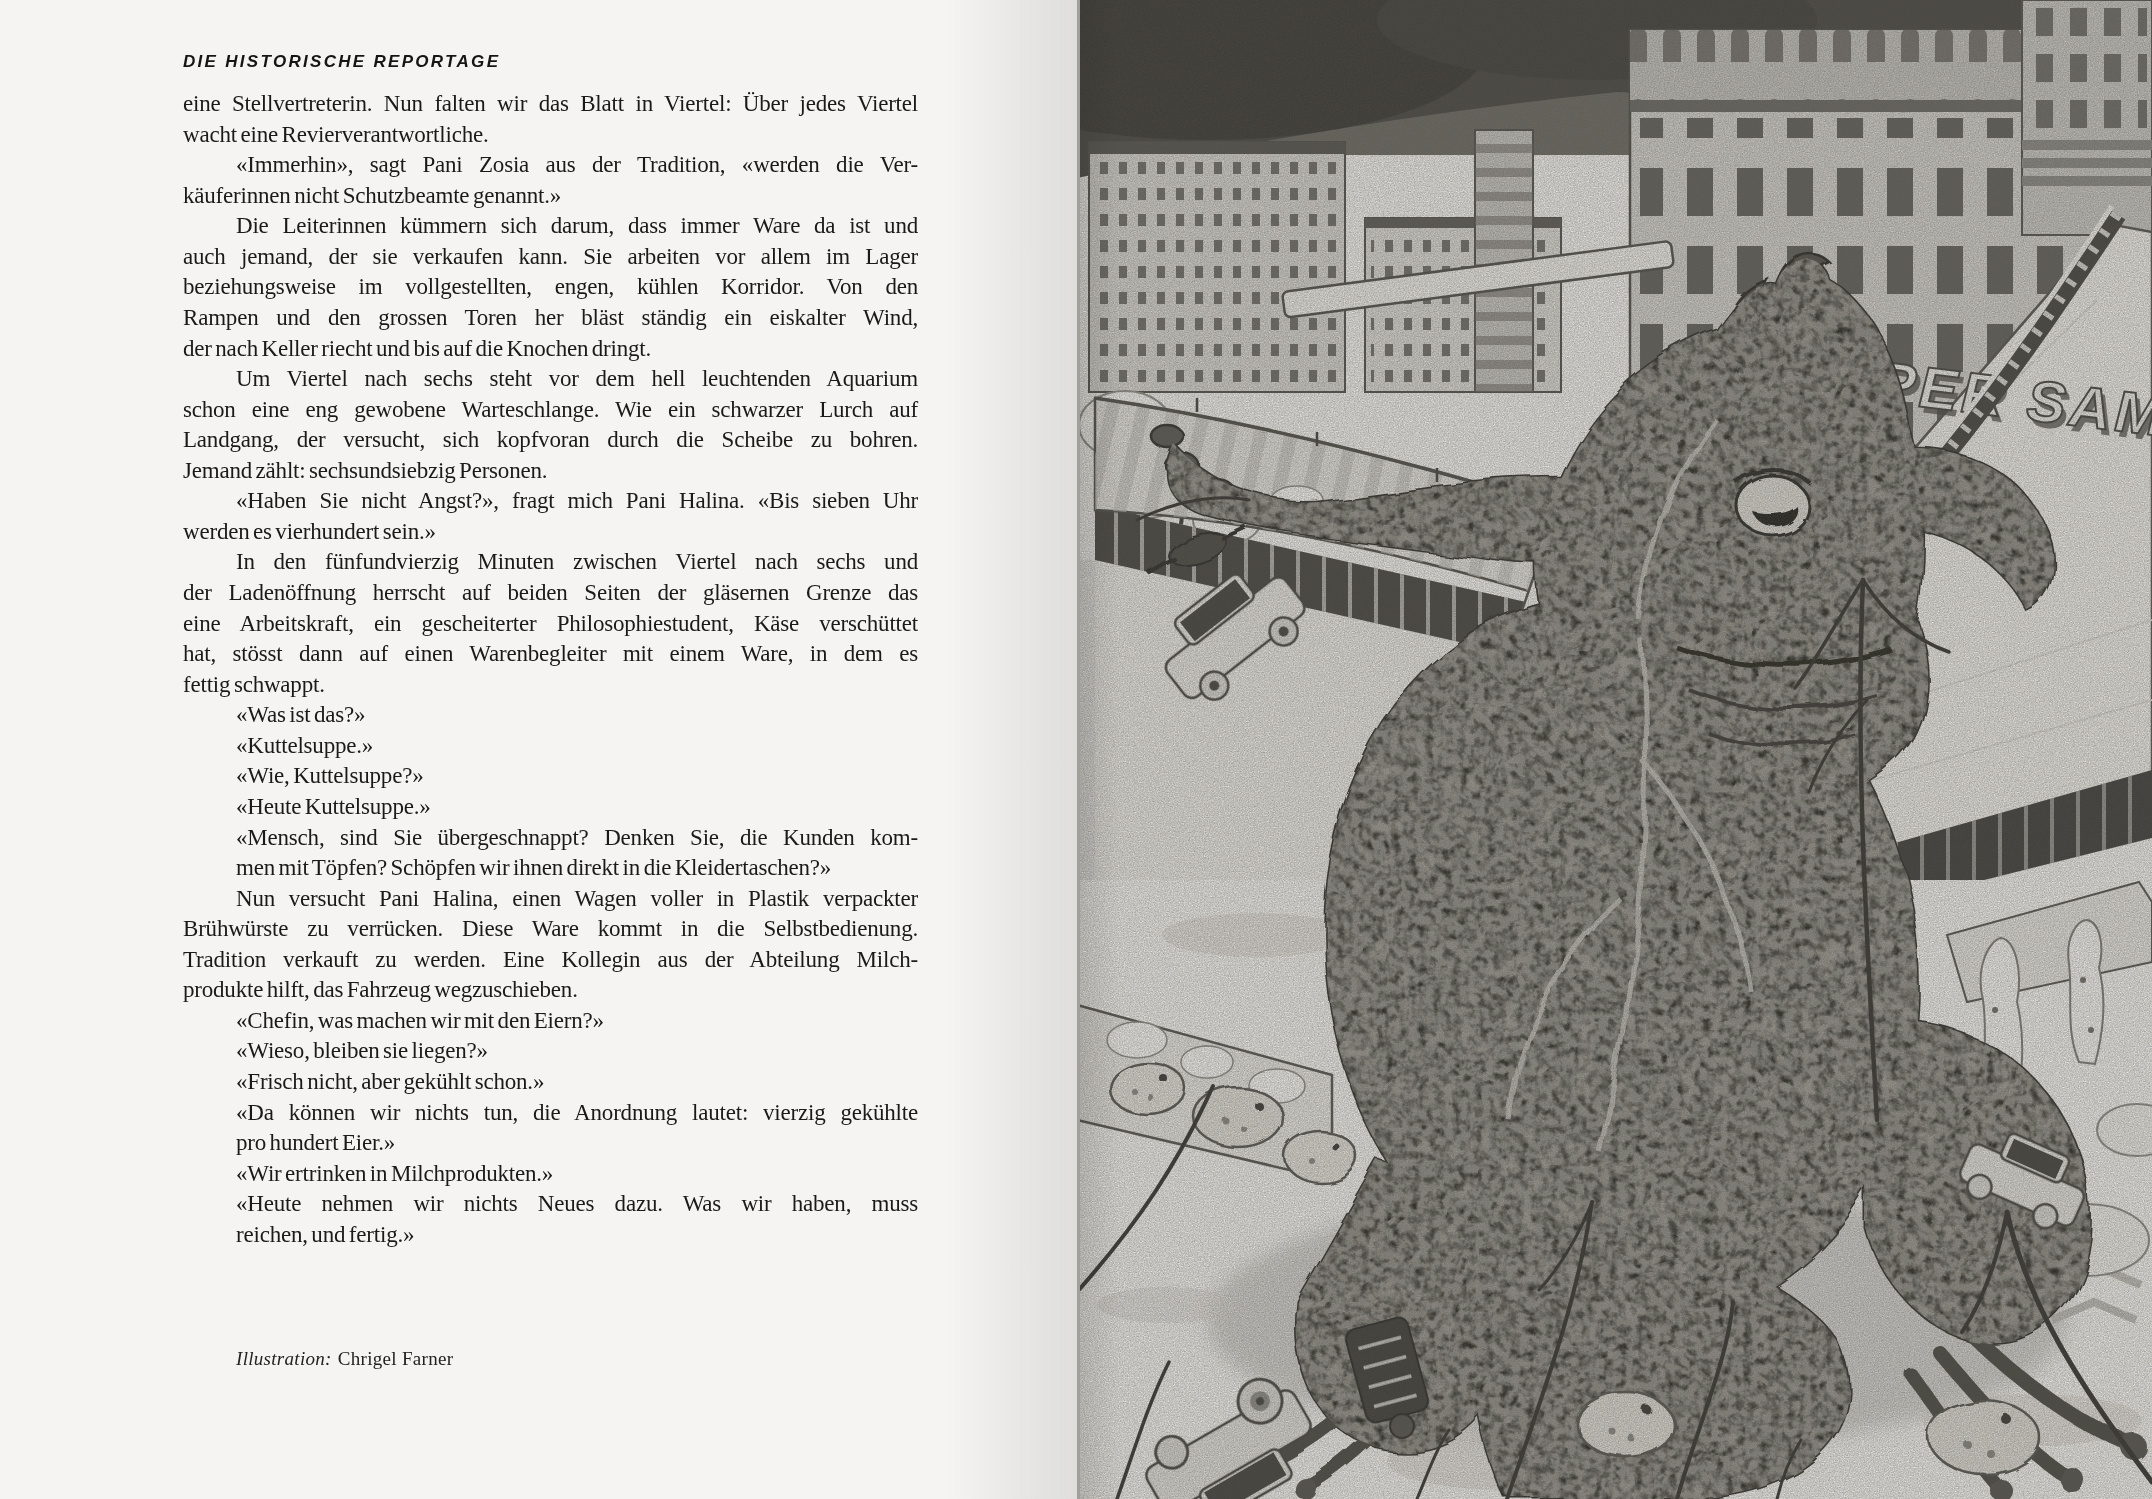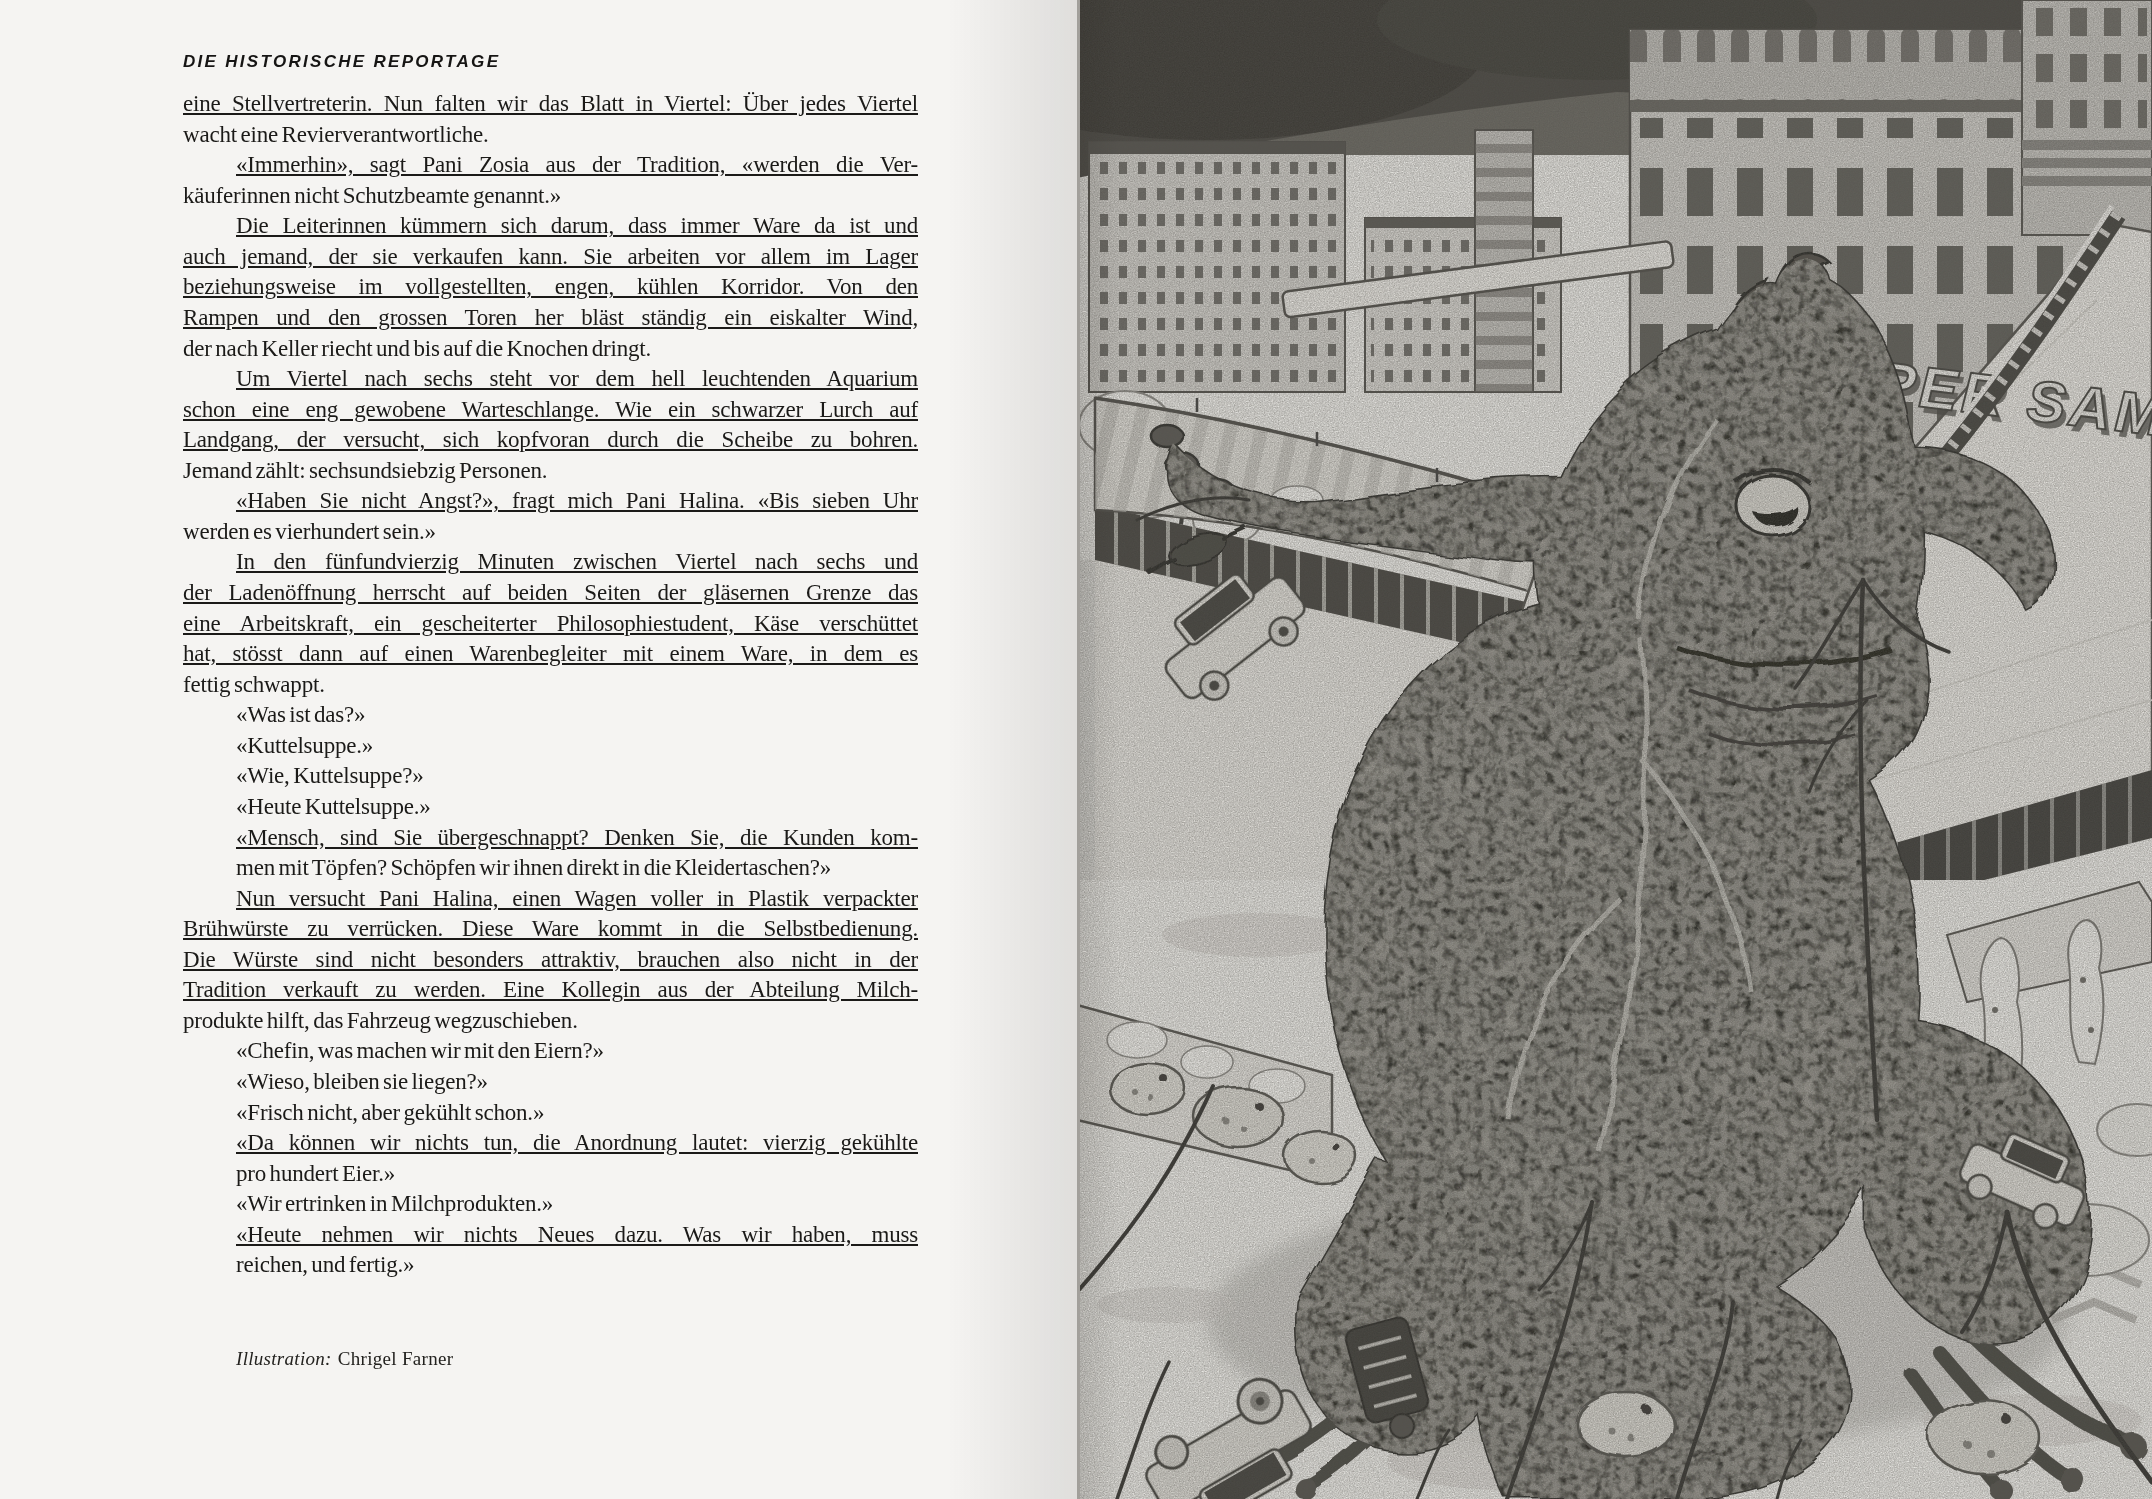--- a/index.html
+++ b/index.html
@@ -23,21 +23,21 @@
   .bodytext{
     position:absolute;left:183px;top:89px;width:735px;
     color:#1b1a18;
   }
   .bline{
     font-size:23px;line-height:30.56px;
     word-spacing:-2px;letter-spacing:-0.2px;
     white-space:nowrap;
   }
   .bline.ind{padding-left:53px;}
-  .bline.just{text-align:justify;text-align-last:justify;white-space:normal;text-decoration:underline;}
+  .bline.just{text-align:justify;text-align-last:justify;white-space:normal;}
   .caption{
     position:absolute;left:236px;top:1348px;
     font-size:19px;color:#23221f;letter-spacing:0.3px;
   }
   .cap-label{font-style:italic;}
   .cap-name{margin-left:0.32em;}
 
   
   .gutter{
     position:absolute;left:947px;top:0;width:130px;height:1499px;
@@ -83,21 +83,20 @@
         <div class="bline just">hat, stösst dann auf einen Warenbegleiter mit einem Ware, in dem es</div>
         <div class="bline">fettig schwappt.</div>
         <div class="bline ind">«Was ist das?»</div>
         <div class="bline ind">«Kuttelsuppe.»</div>
         <div class="bline ind">«Wie, Kuttelsuppe?»</div>
         <div class="bline ind">«Heute Kuttelsuppe.»</div>
         <div class="bline ind just">«Mensch, sind Sie übergeschnappt? Denken Sie, die Kunden kom-</div>
         <div class="bline ind">men mit Töpfen? Schöpfen wir ihnen direkt in die Kleidertaschen?»</div>
         <div class="bline ind just">Nun versucht Pani Halina, einen Wagen voller in Plastik verpackter</div>
         <div class="bline just">Brühwürste zu verrücken. Diese Ware kommt in die Selbstbedienung.</div>
-        <div class="bline just">Die Würste sind nicht besonders attraktiv, brauchen also nicht in der</div>
         <div class="bline just">Tradition verkauft zu werden. Eine Kollegin aus der Abteilung Milch-</div>
         <div class="bline">produkte hilft, das Fahrzeug wegzuschieben.</div>
         <div class="bline ind">«Chefin, was machen wir mit den Eiern?»</div>
         <div class="bline ind">«Wieso, bleiben sie liegen?»</div>
         <div class="bline ind">«Frisch nicht, aber gekühlt schon.»</div>
         <div class="bline ind just">«Da können wir nichts tun, die Anordnung lautet: vierzig gekühlte</div>
         <div class="bline ind">pro hundert Eier.»</div>
         <div class="bline ind">«Wir ertrinken in Milchprodukten.»</div>
         <div class="bline ind just">«Heute nehmen wir nichts Neues dazu. Was wir haben, muss</div>
         <div class="bline ind">reichen, und fertig.»</div>

